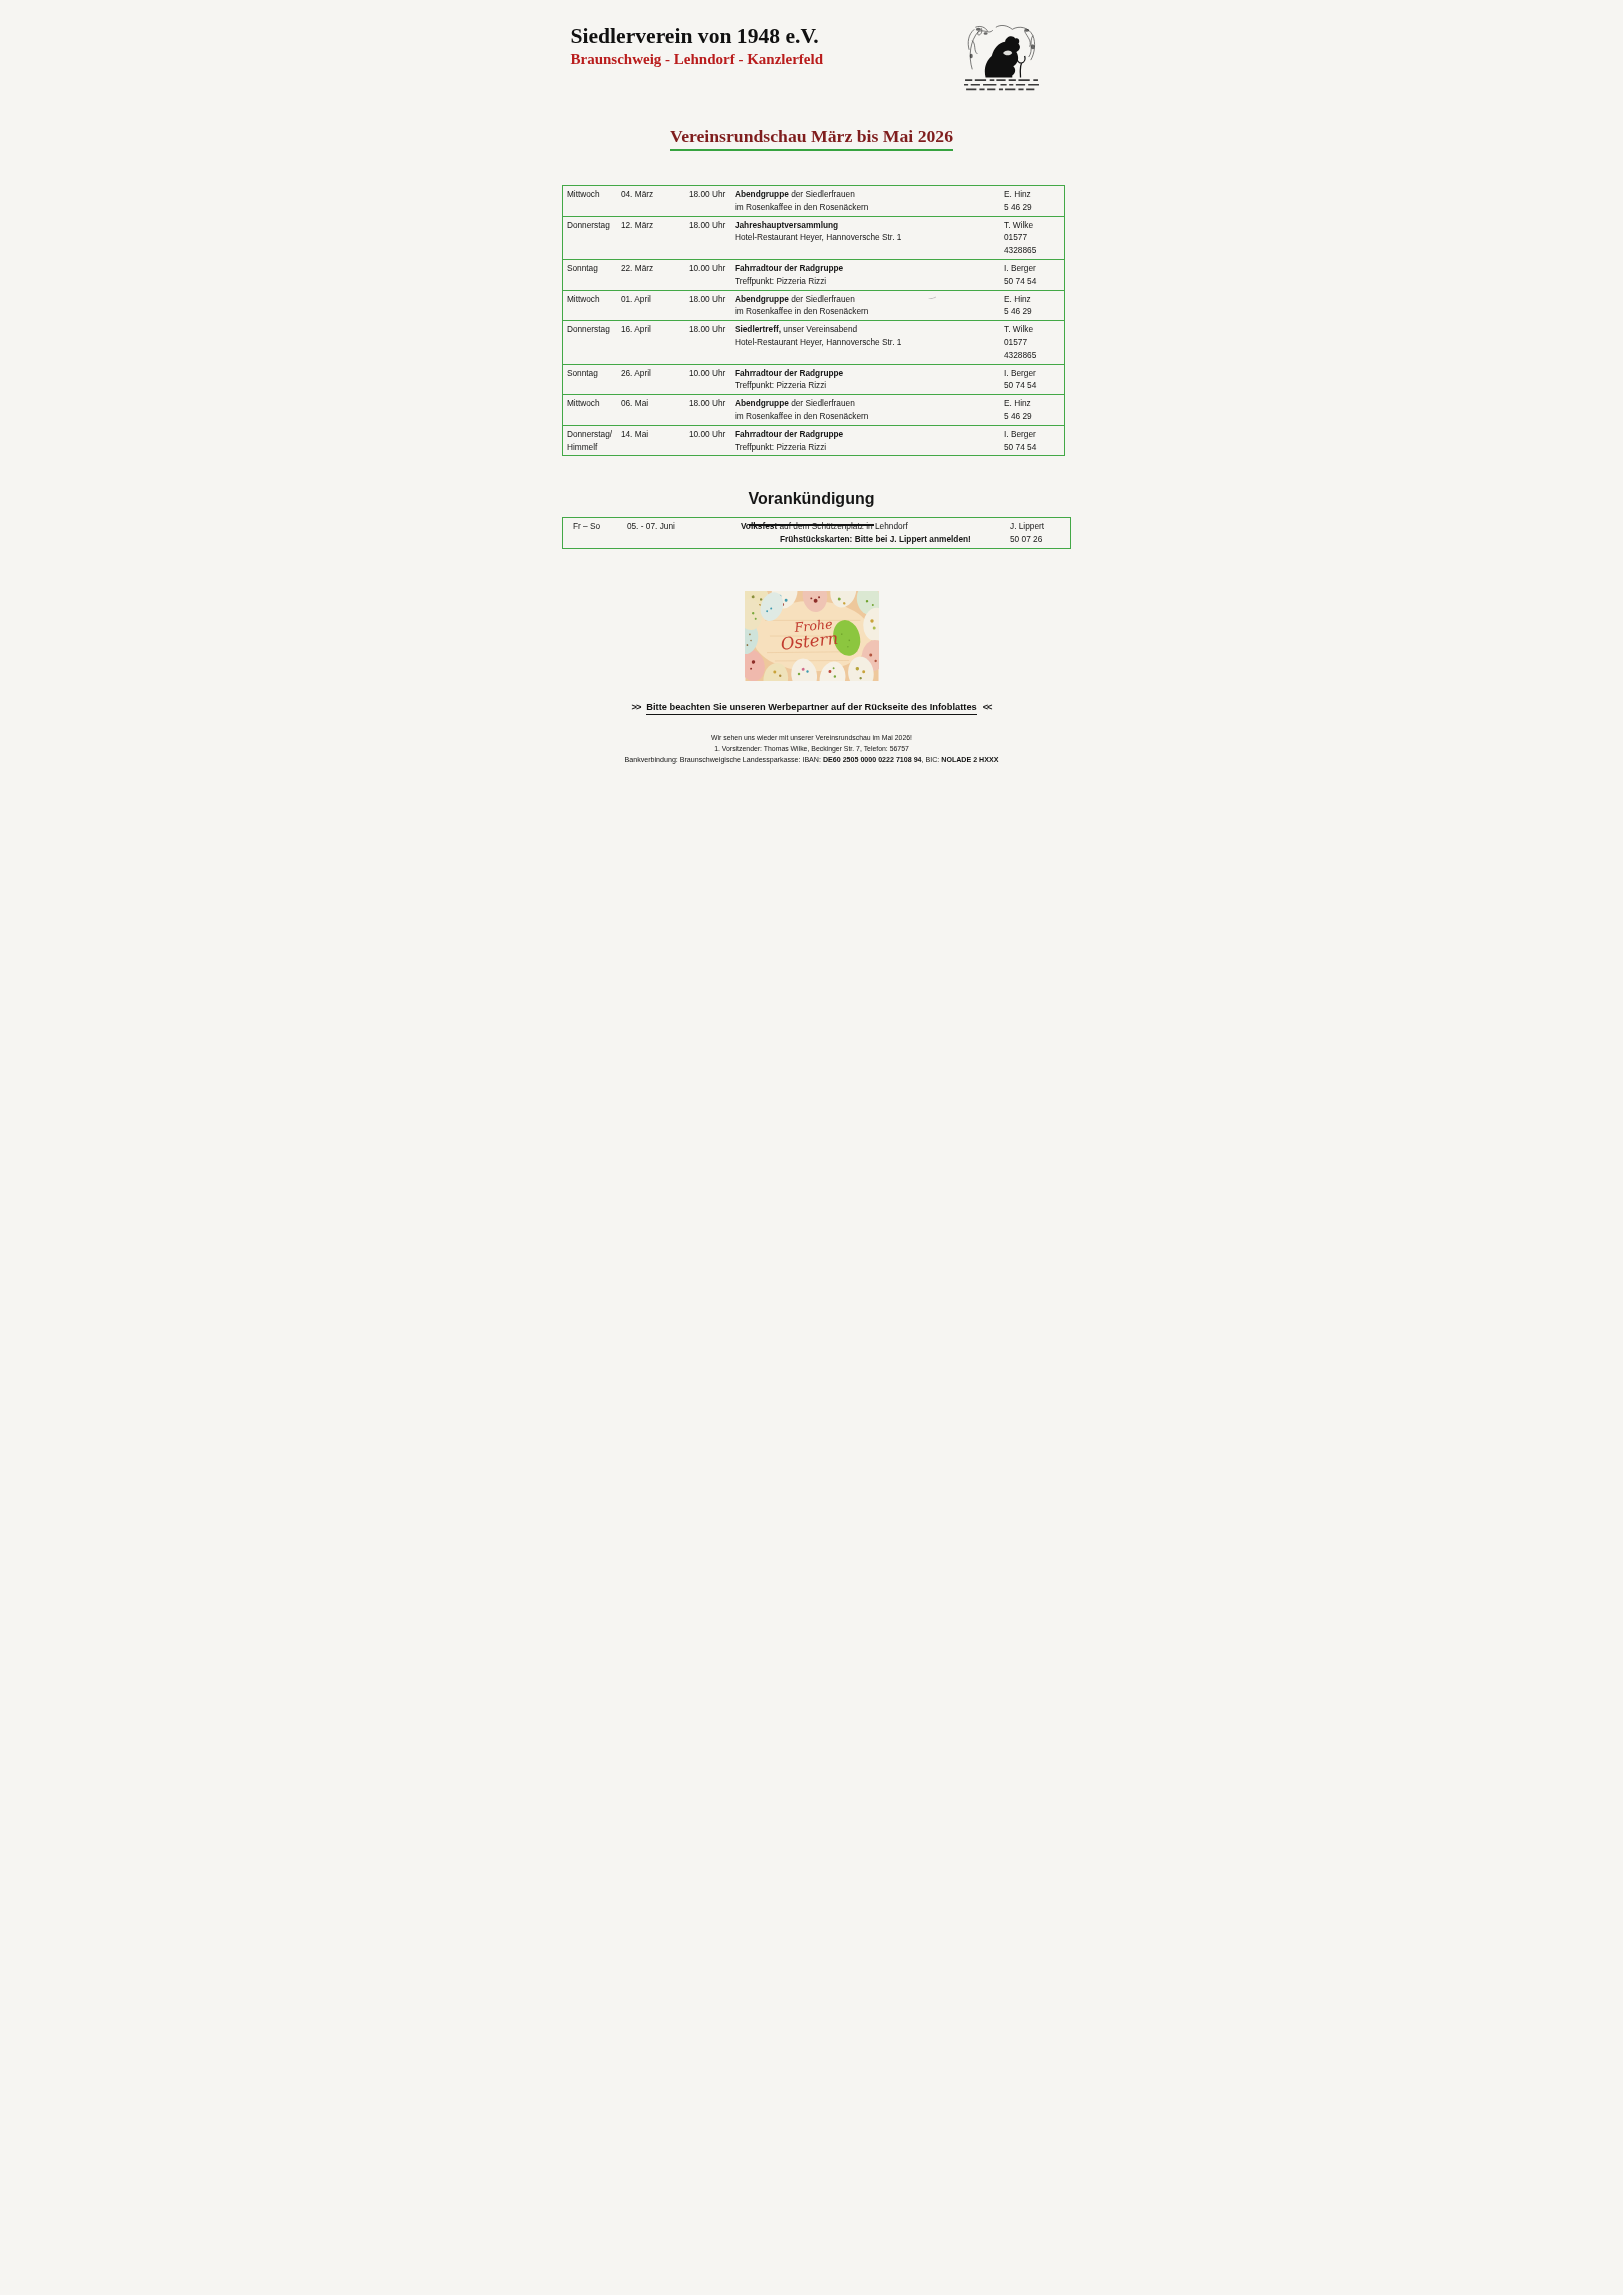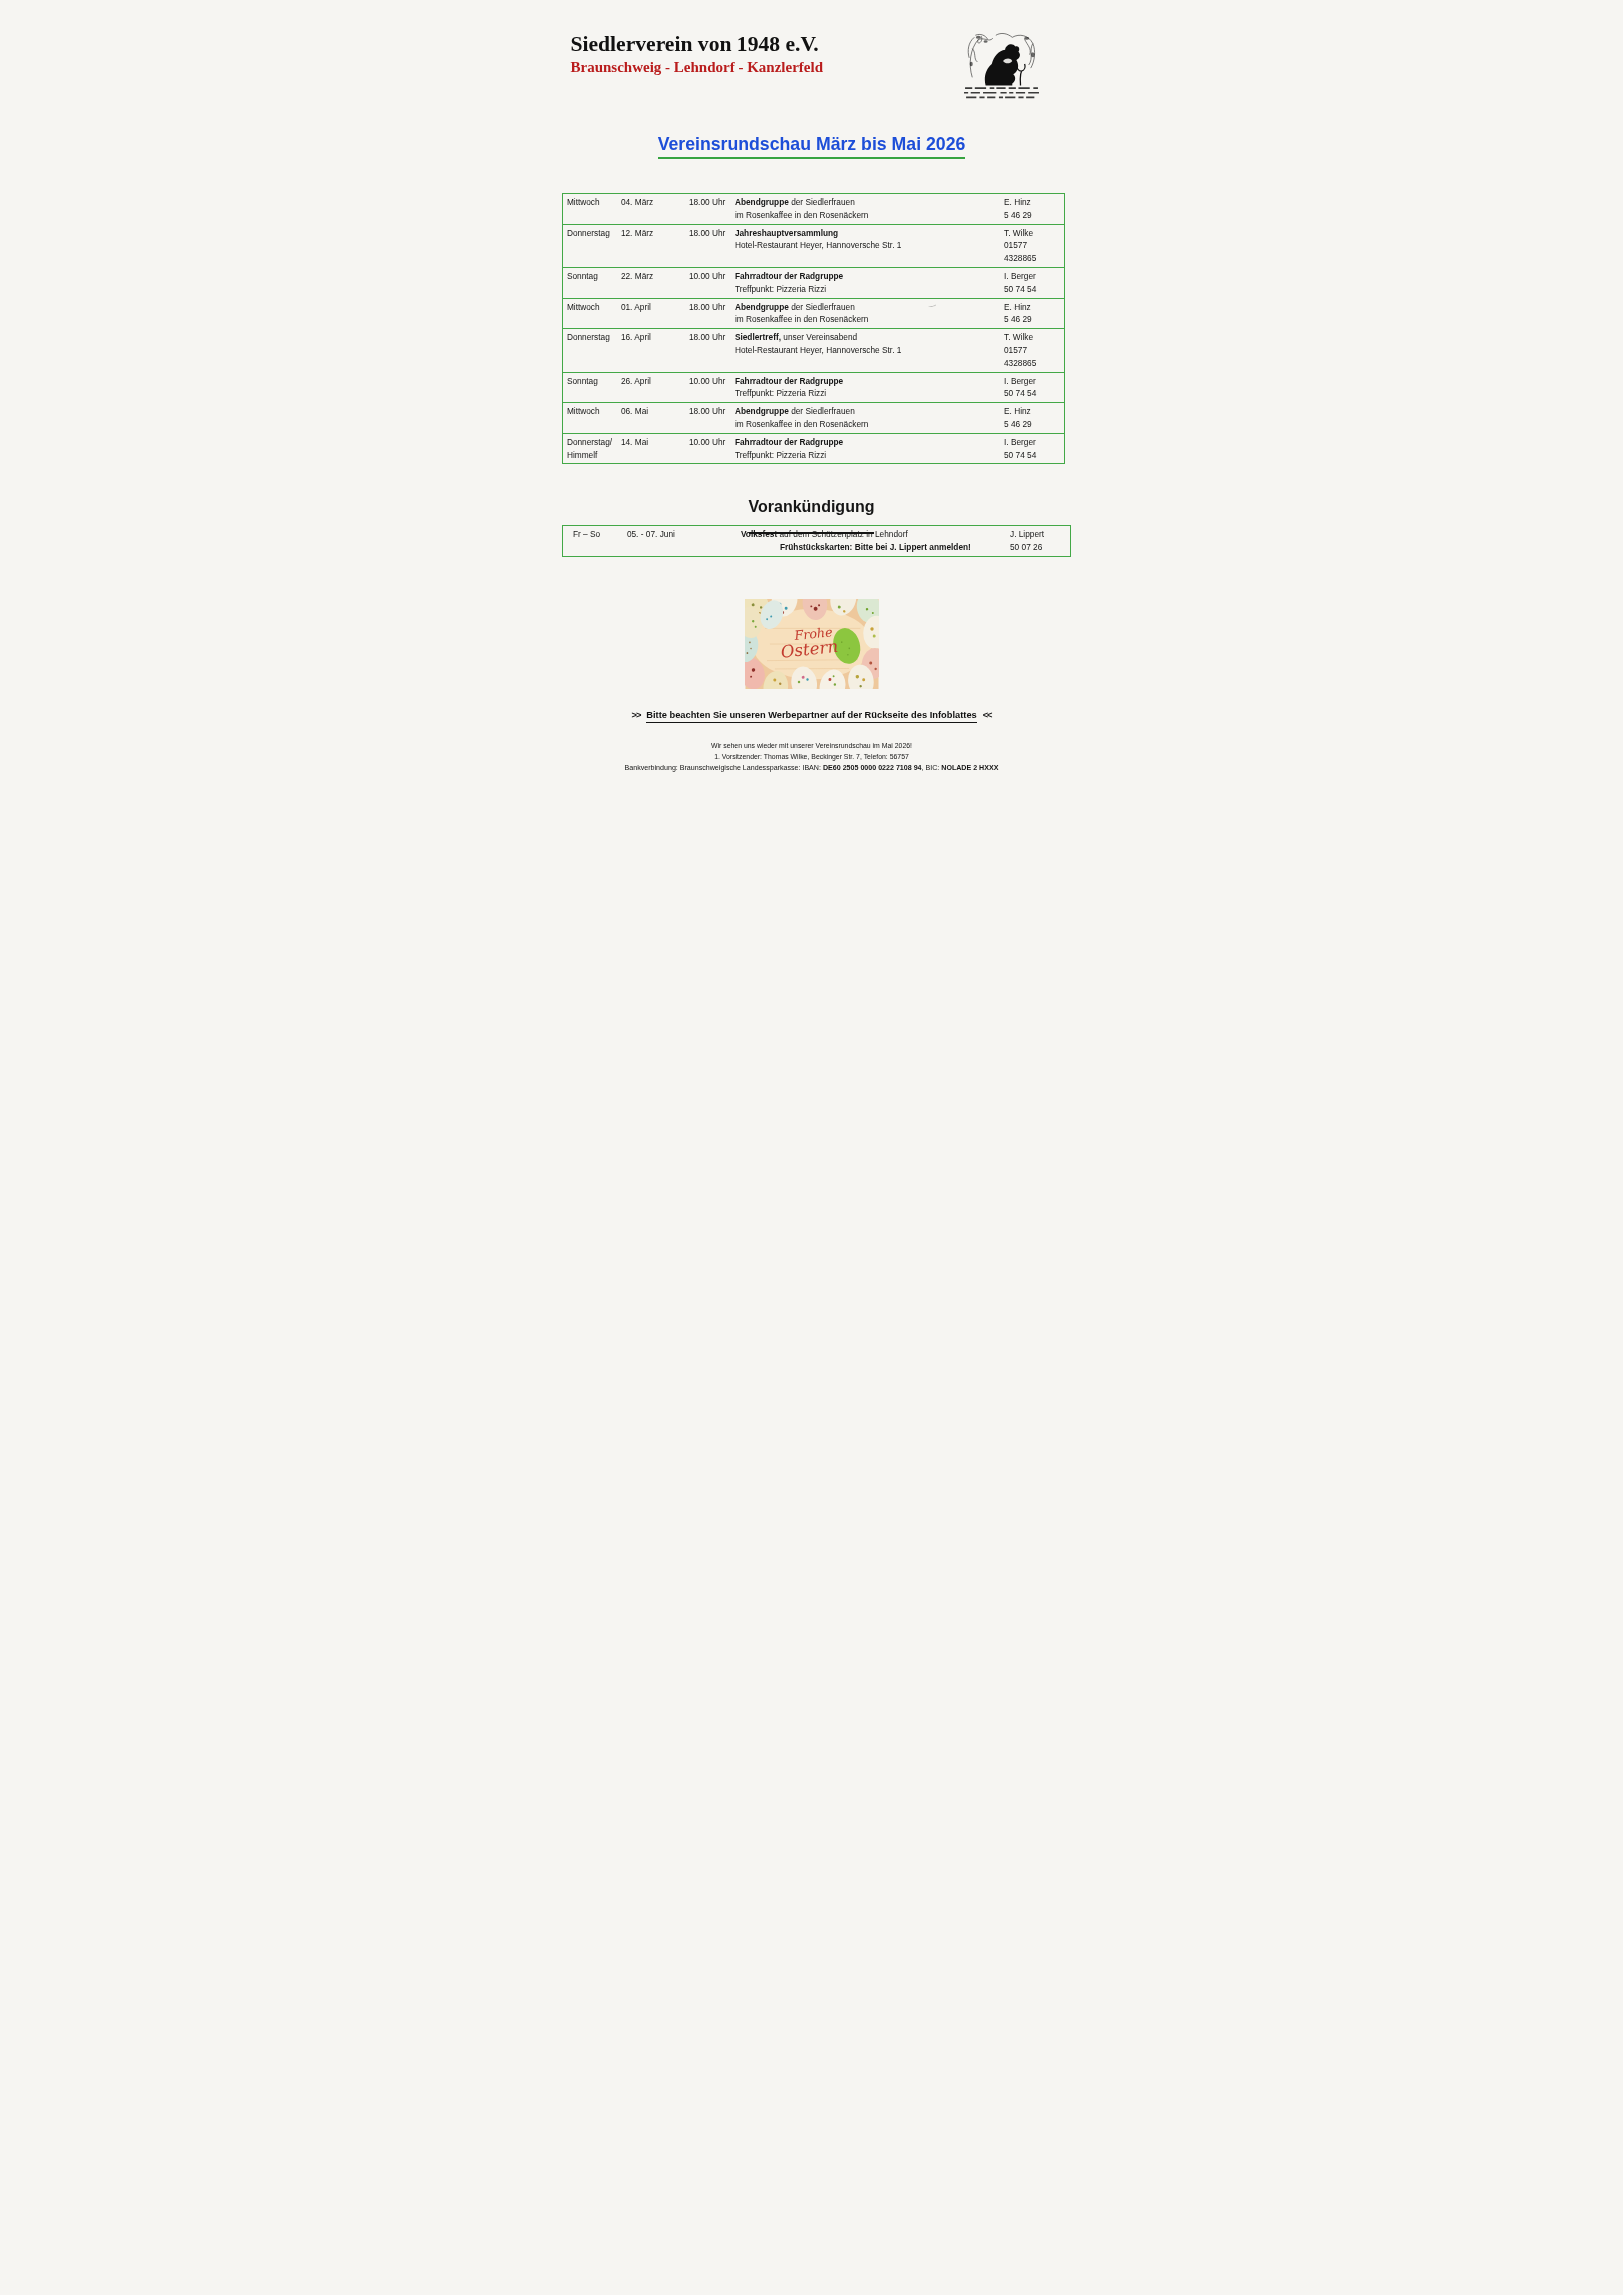--- a/index.html
+++ b/index.html
@@ -1,41 +1,41 @@
 <!DOCTYPE html>
 <html style="font-size:7.9px"><head>
 <meta charset="utf-8">
 <style>
   html,body{margin:0;padding:0;background:#f6f5f2;}
   .page{
     position:relative;
     width:541px;height:765px;
-    margin:8px auto;
+    margin:0 auto;
     background:#f6f5f2;
     font-family:"Liberation Sans",sans-serif;
     color:#161616;
     overflow:hidden;
   }
   
   .brand{position:absolute;left:29.5px;top:23.6px;}
   .brand h1{
     margin:0;font-family:"Liberation Serif",serif;font-weight:bold;
     font-size:21.6px;line-height:1.12;color:#111;letter-spacing:0px;white-space:nowrap;
   }
   .brand h2{
     margin:2.9px 0 0 0;font-family:"Liberation Serif",serif;font-weight:bold;
     font-size:15px;line-height:1.1;color:#b91c1c;white-space:nowrap;
   }
   .logo{position:absolute;left:422px;top:19.6px;width:77px;height:72px;}
   
   .title-wrap{position:absolute;top:126px;left:0;width:100%;text-align:center;}
   .doc-title{
     display:inline-block;
-    font-family:Liberation Sans, sans-serif;font-weight:bold;
-    font-size:17.7px;color:#1d4ed8;
+    font-family:Liberation Serif, serif;font-weight:bold;
+    font-size:17.7px;color:#7f1d1d;
     border-bottom:2px solid #36a340;padding-bottom:2.5px;line-height:1.15;
     white-space:nowrap;
   }
   
   .tbl{
     position:absolute;left:21px;width:501px;
     border:1px solid #43a847;background:transparent;
   }
   .tbl-main{top:185px;}
   .tbl-ann{top:517px;padding-left:6px;}

